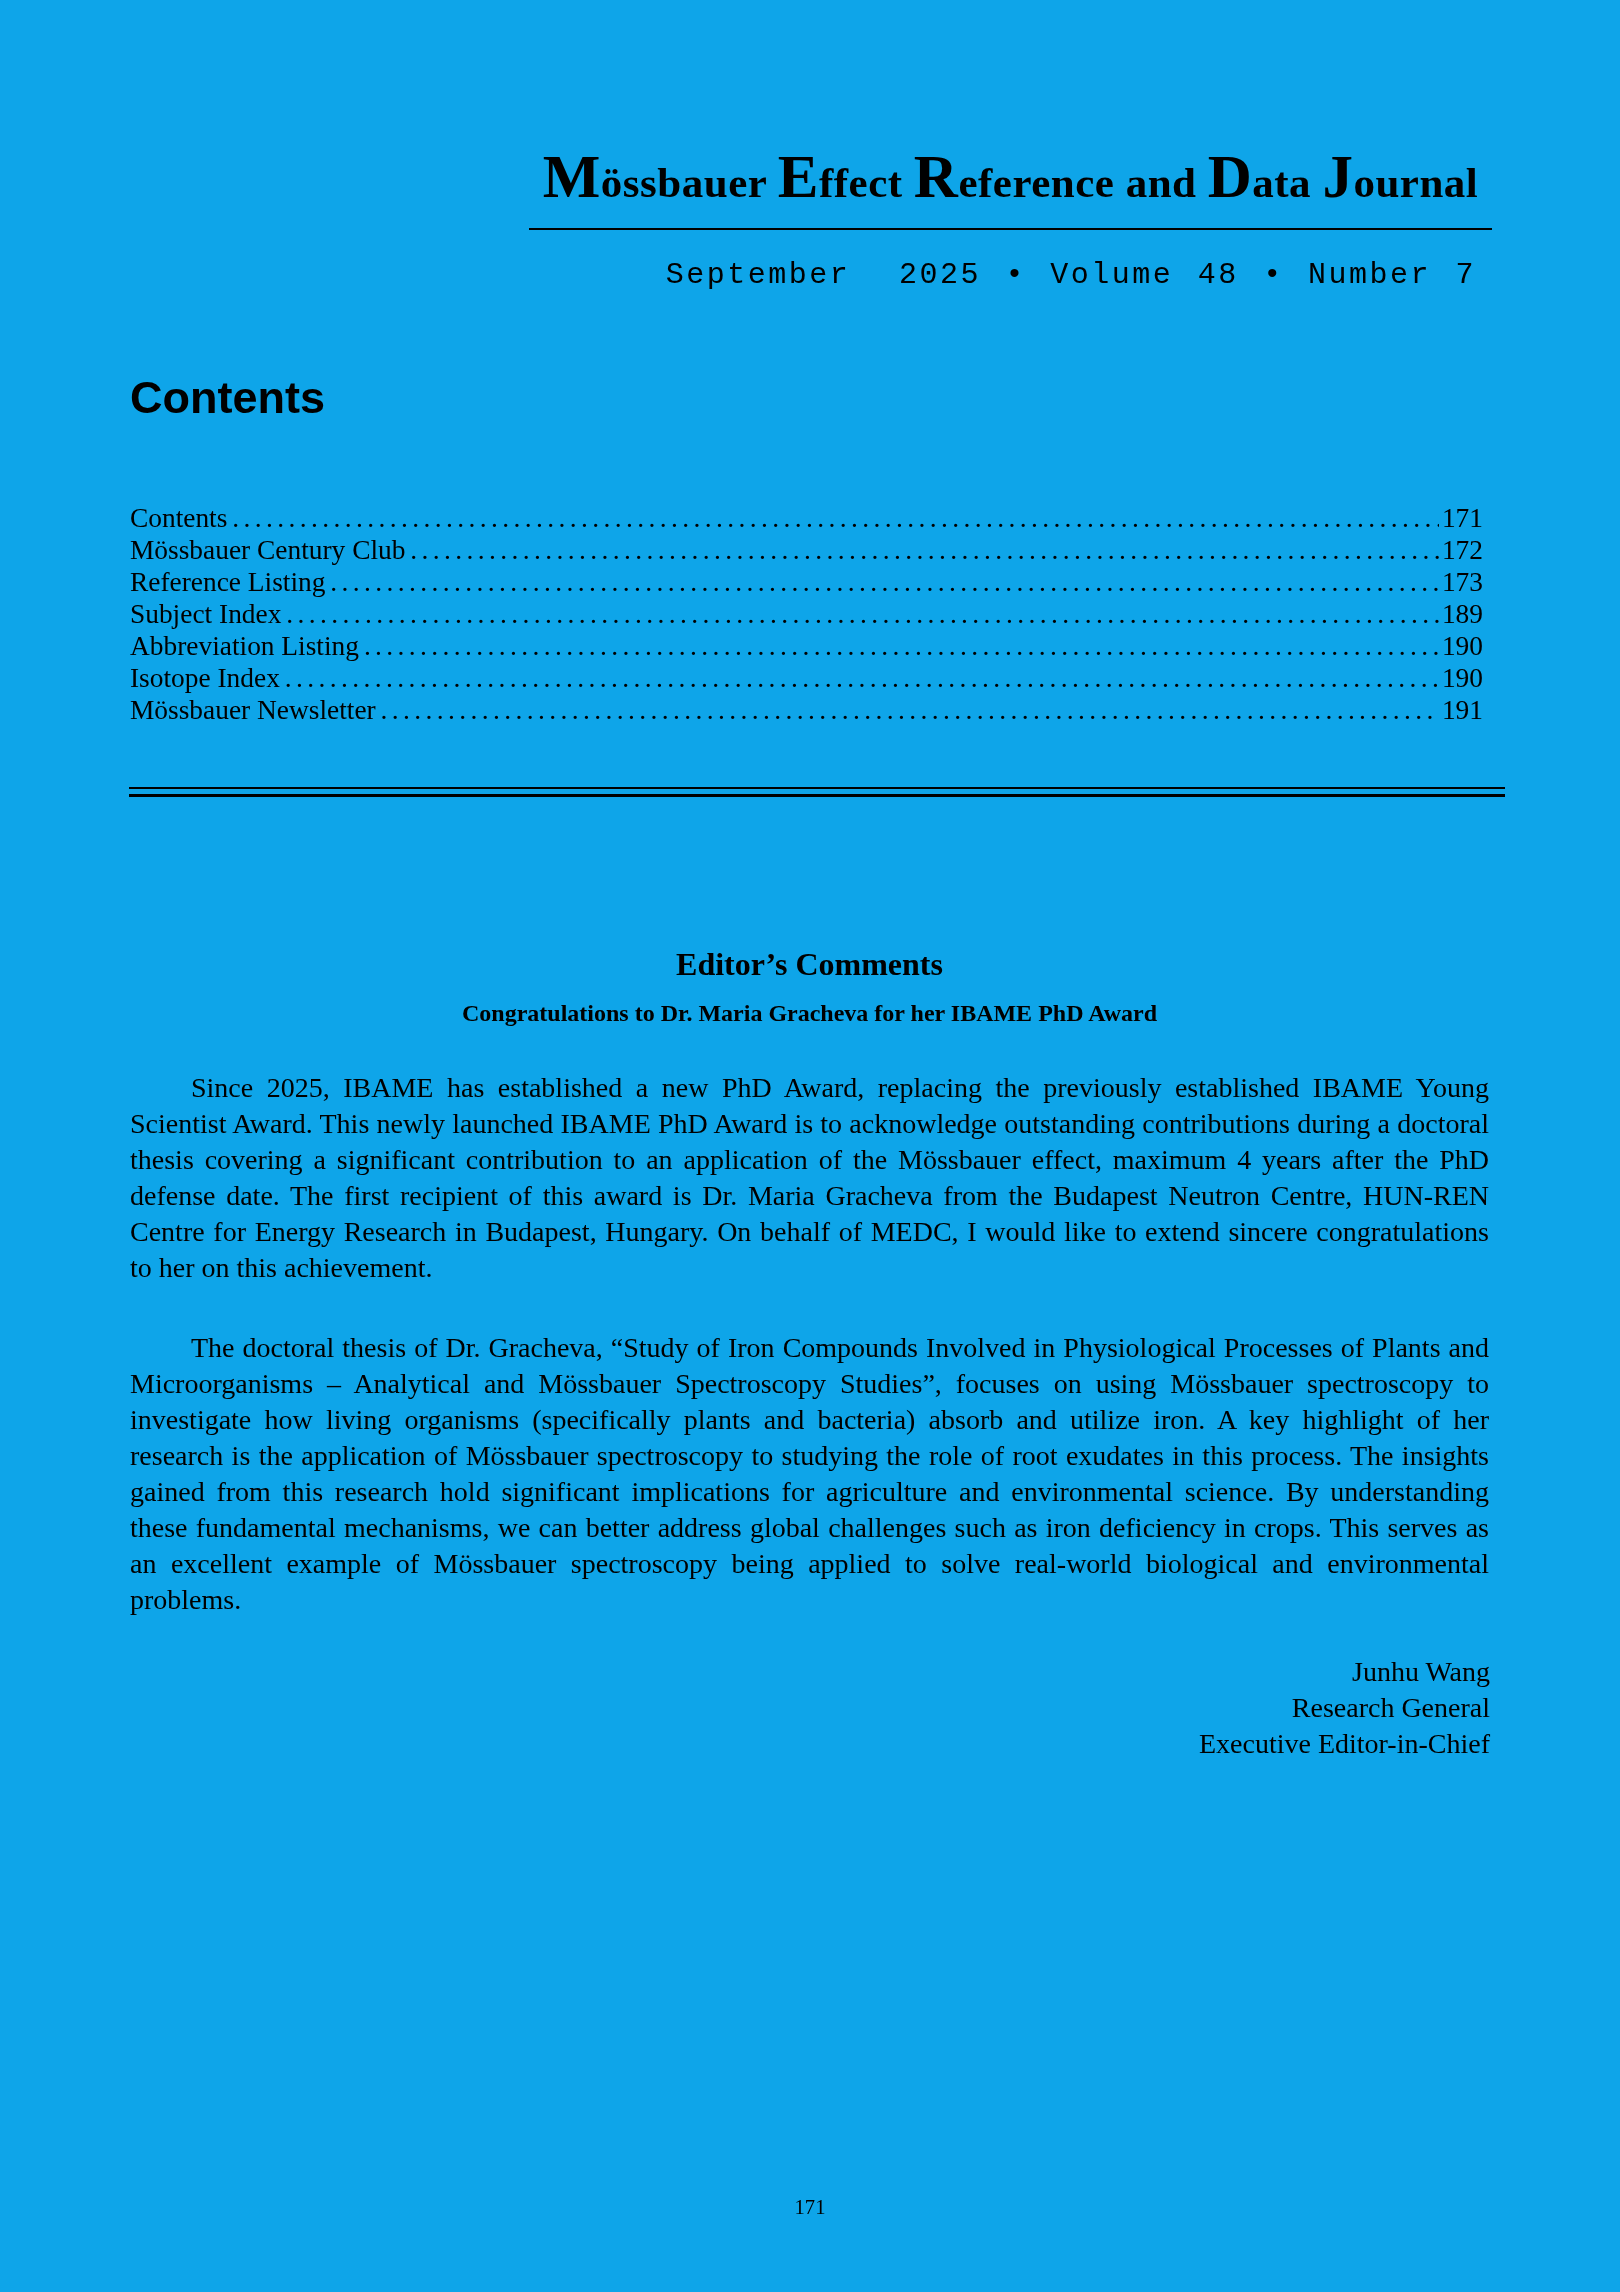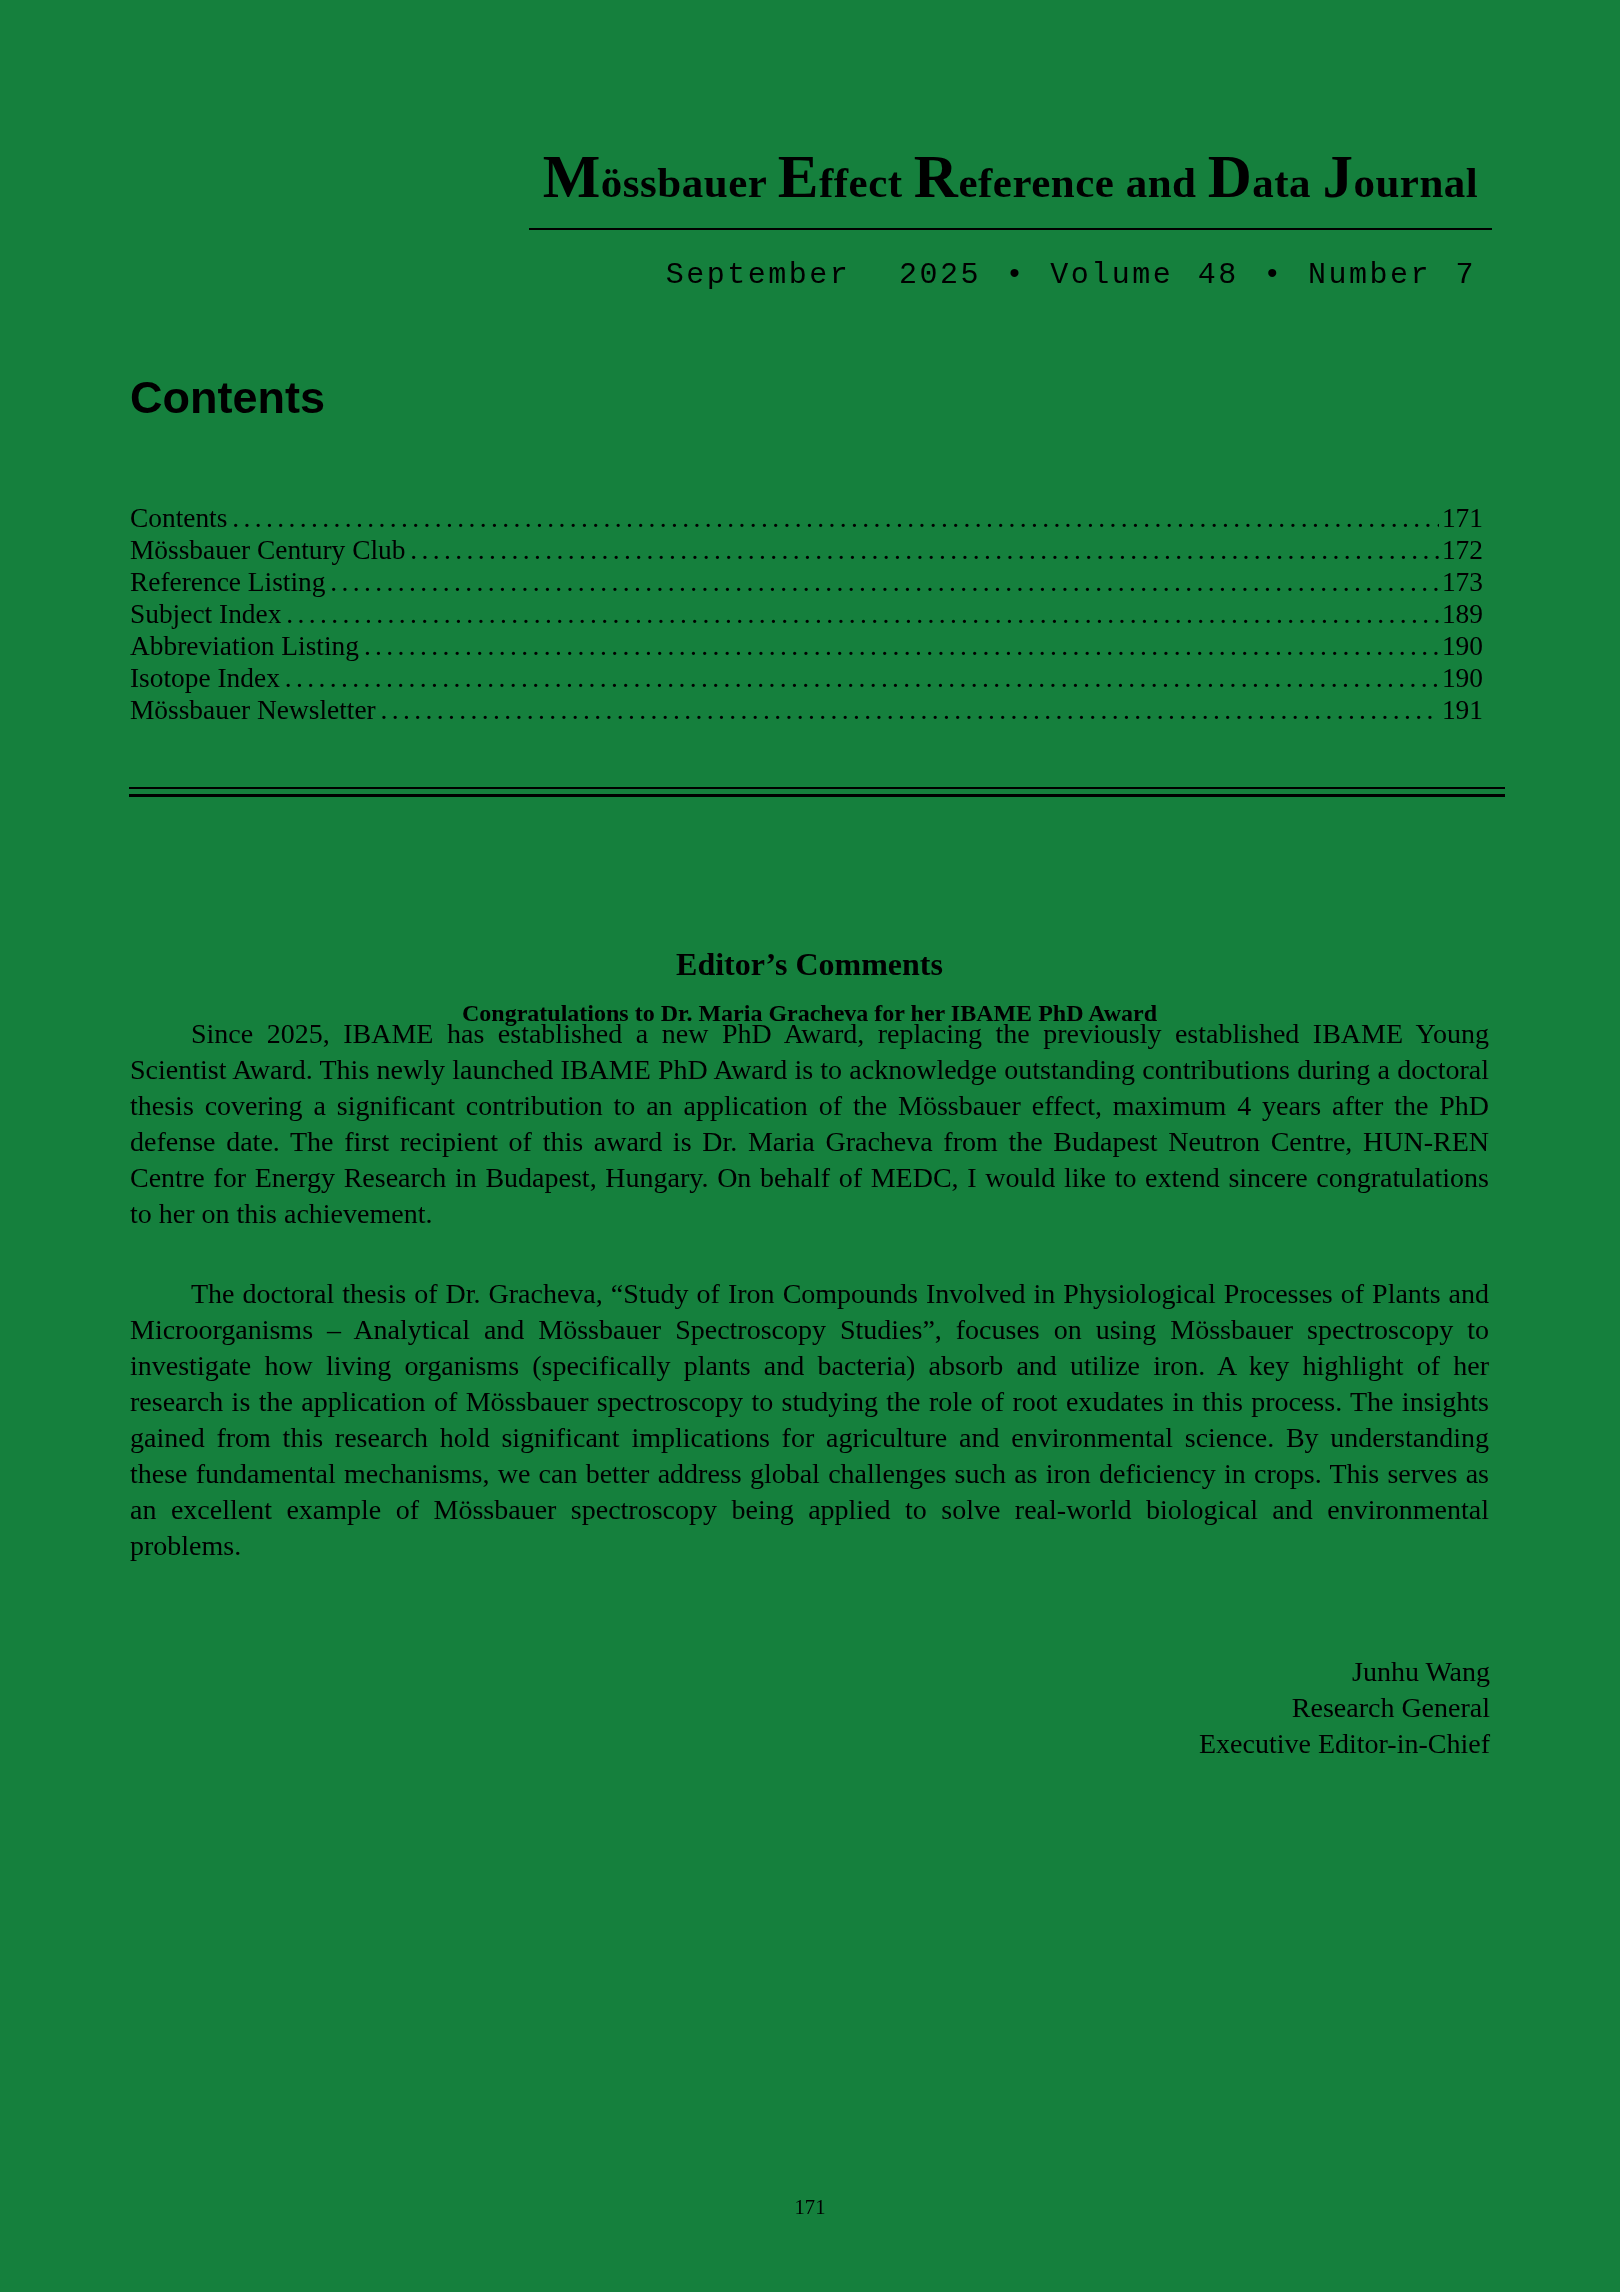--- a/index.html
+++ b/index.html
@@ -1,20 +1,20 @@
 <!DOCTYPE html>
 <html><head>
 <meta charset="utf-8">
 <style>
   * { margin:0; padding:0; box-sizing:border-box; }
   html,body { background:#ffffff; }
   .page {
     position:relative;
     width:1620px; height:2293px;
-    background:#15803d;
+    background:#0ea5e9;
     color:#000000;
     font-family:"Liberation Serif", serif;
     overflow:hidden;
   }
 
   
   .masthead {
     position:absolute; left:529px; top:145px; width:963px;
     text-align:center;
   }
@@ -84,21 +84,21 @@
     font-weight:bold;
     font-size:32px;
   }
   .ed-subheading {
     position:absolute; left:130px; top:1000px; width:1359px;
     text-align:center;
     font-weight:bold;
     font-size:24px;
   }
   .ed-body {
-    position:absolute; left:130px; top:1016px; width:1359px;
+    position:absolute; left:130px; top:1070px; width:1359px;
     font-size:28px;
     line-height:36px;
     text-align:justify;
   }
   .ed-body p { text-indent:61px; }
   .ed-body p + p { margin-top:44px; }
 
   .signature {
     position:absolute; right:130px; top:1654px;
     text-align:right;

